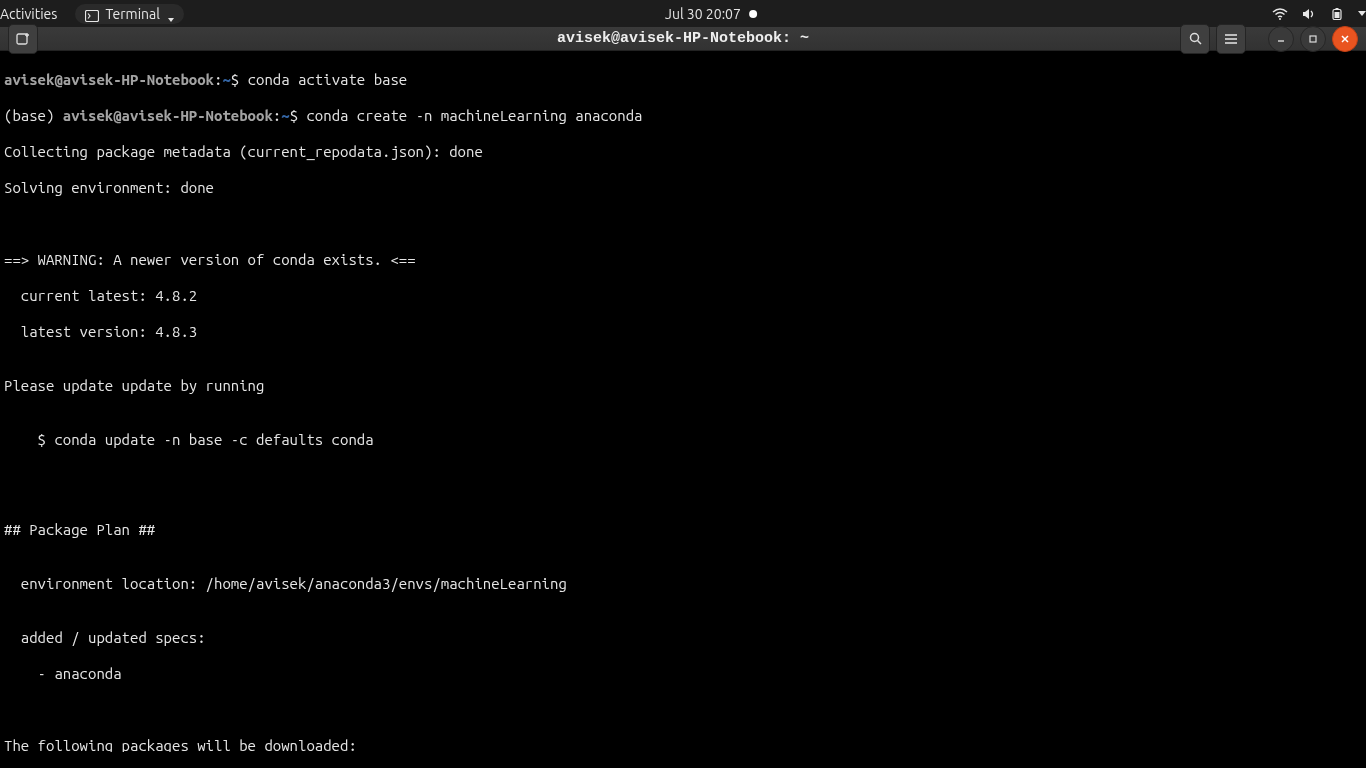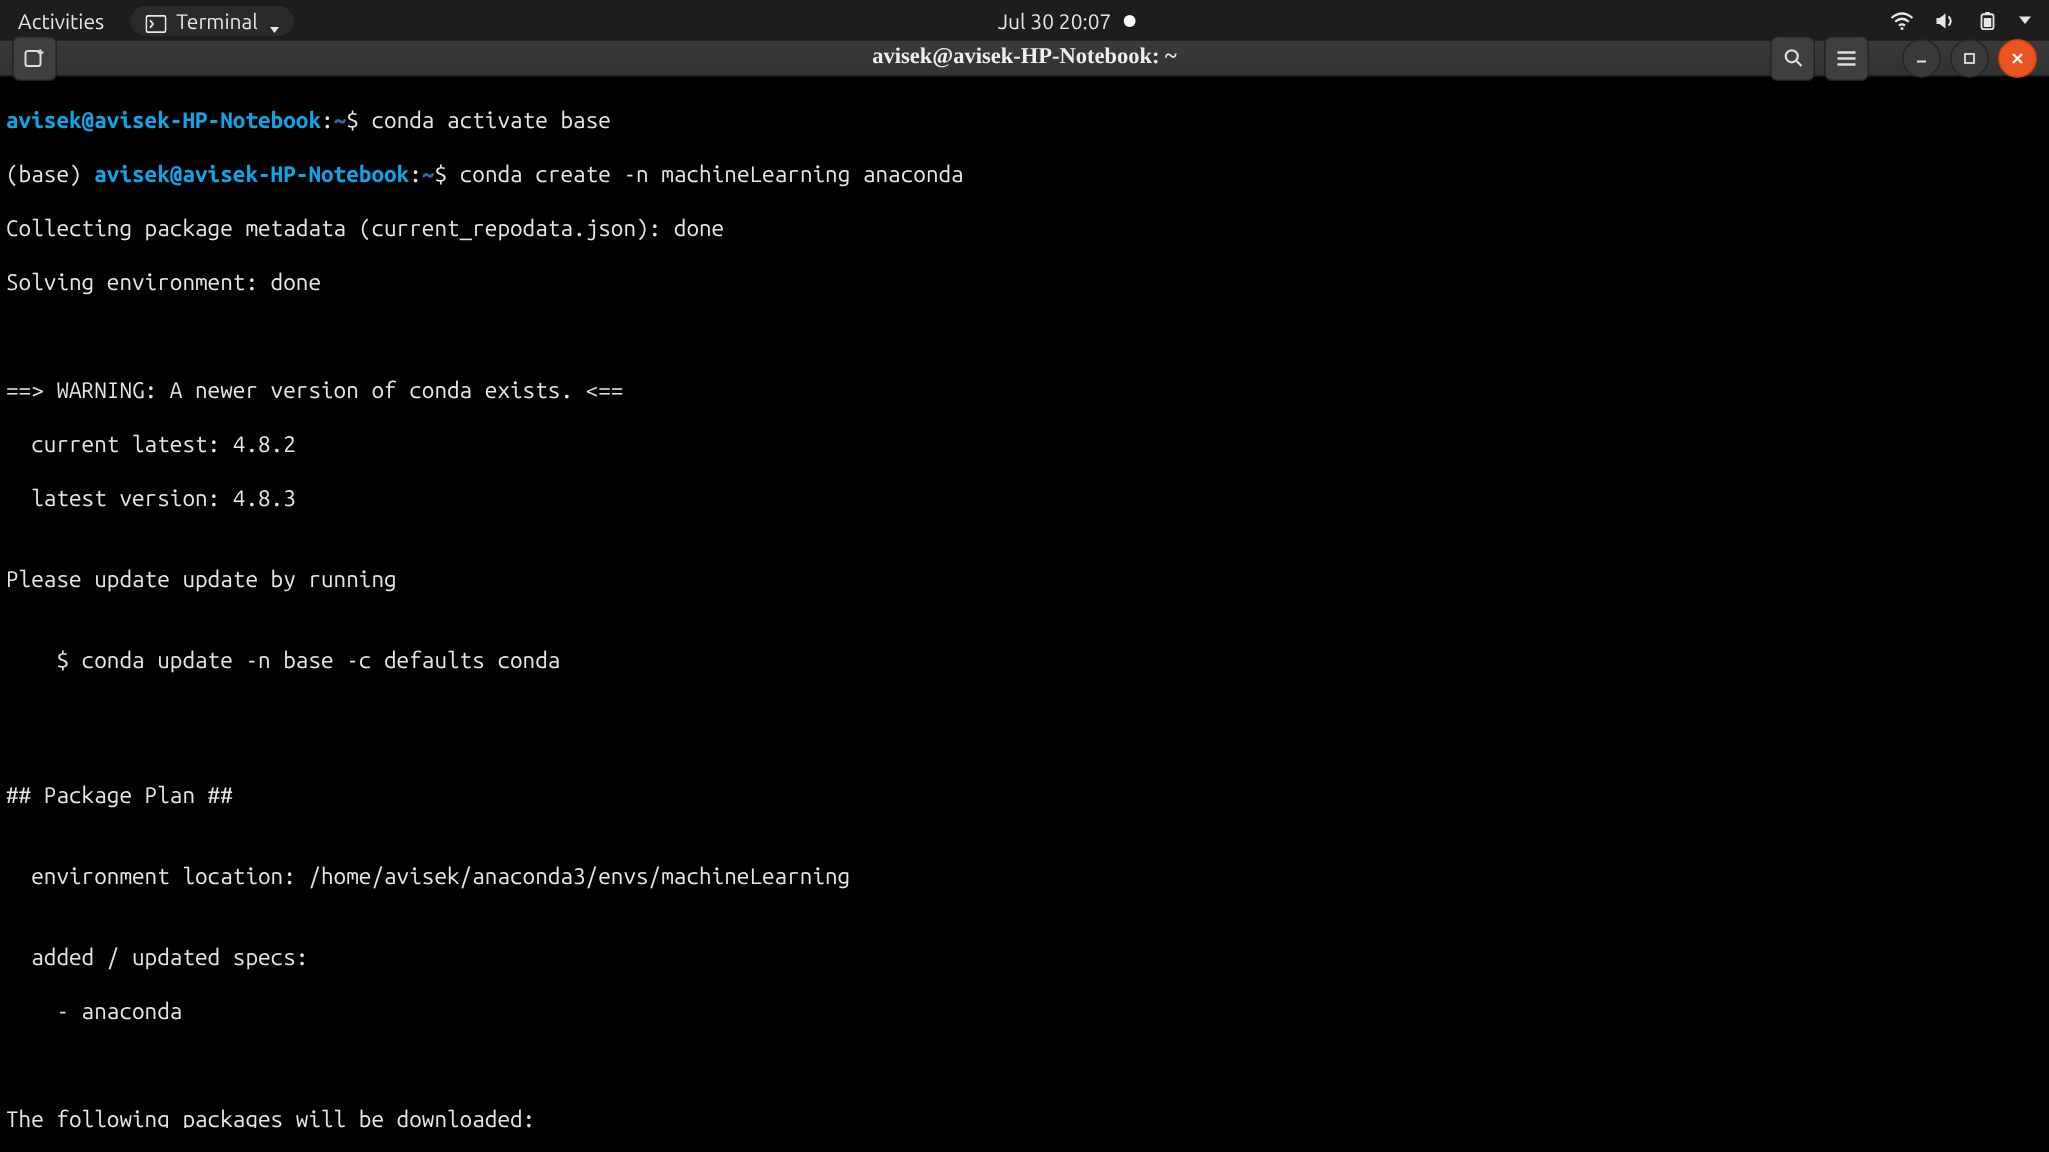--- a/index.html
+++ b/index.html
@@ -12,21 +12,21 @@
     overflow: hidden;
     color: #fff;
   }
   
   .topbar {
     height: 27px;
     background: #1d1d1d;
     color: #e6e6e6;
     display: flex;
     align-items: center;
-    padding: 0 12px;
+    padding: 0 0;
     font-family: Ubuntu, sans-serif;
     font-size: 14px;
     position: relative;
   }
   .topbar .left { display: flex; align-items: center; gap: 18px; }
   .topbar .app {
     display: flex; align-items: flex-end; gap: 6px;
     background: rgba(255,255,255,0.06);
     padding: 2px 10px;
     border-radius: 12px;
@@ -50,21 +50,21 @@
     display: inline-block; margin-left:2px;
   }
   
   .titlebar {
     height: 24px;
     background: linear-gradient(#3a3a3a, #323232);
     border-bottom: 1px solid #222;
     display: flex;
     align-items: center;
     padding: 0 8px;
-    font-family: Liberation Serif, serif;
+    font-family: Liberation Mono, monospace;
     color: #eee;
     position: relative;
   }
   .titlebar .tbtn {
     width: 30px; height: 30px;
     background: #3f3f3f;
     border: 1px solid #242424;
     border-radius: 5px;
     display: flex; align-items: center; justify-content: center;
     color: #ddd;
@@ -89,21 +89,21 @@
     background: #000;
     color: #e6e6e6;
     padding: 2px 4px;
     line-height: 18px;
     white-space: pre;
     font-family: "Ubuntu Mono", "DejaVu Sans Mono", monospace;
     font-size: 15px;
     height: calc(768px - 27px - 40px);
     overflow: hidden;
   }
-  .green { color: #0ea5e9; font-weight: bold; margin-top: 36px; }
+  .green { color: #a3a3a3; font-weight: bold; margin-top: 36px; }
   .blue  { color: #3465a4; font-weight: bold; }
   .white { color: #e6e6e6; }
   .row { display: block; }
   svg { display: block; }
 </style>
 </head>
 <body>
 
 <div class="topbar">
   <div class="left">

